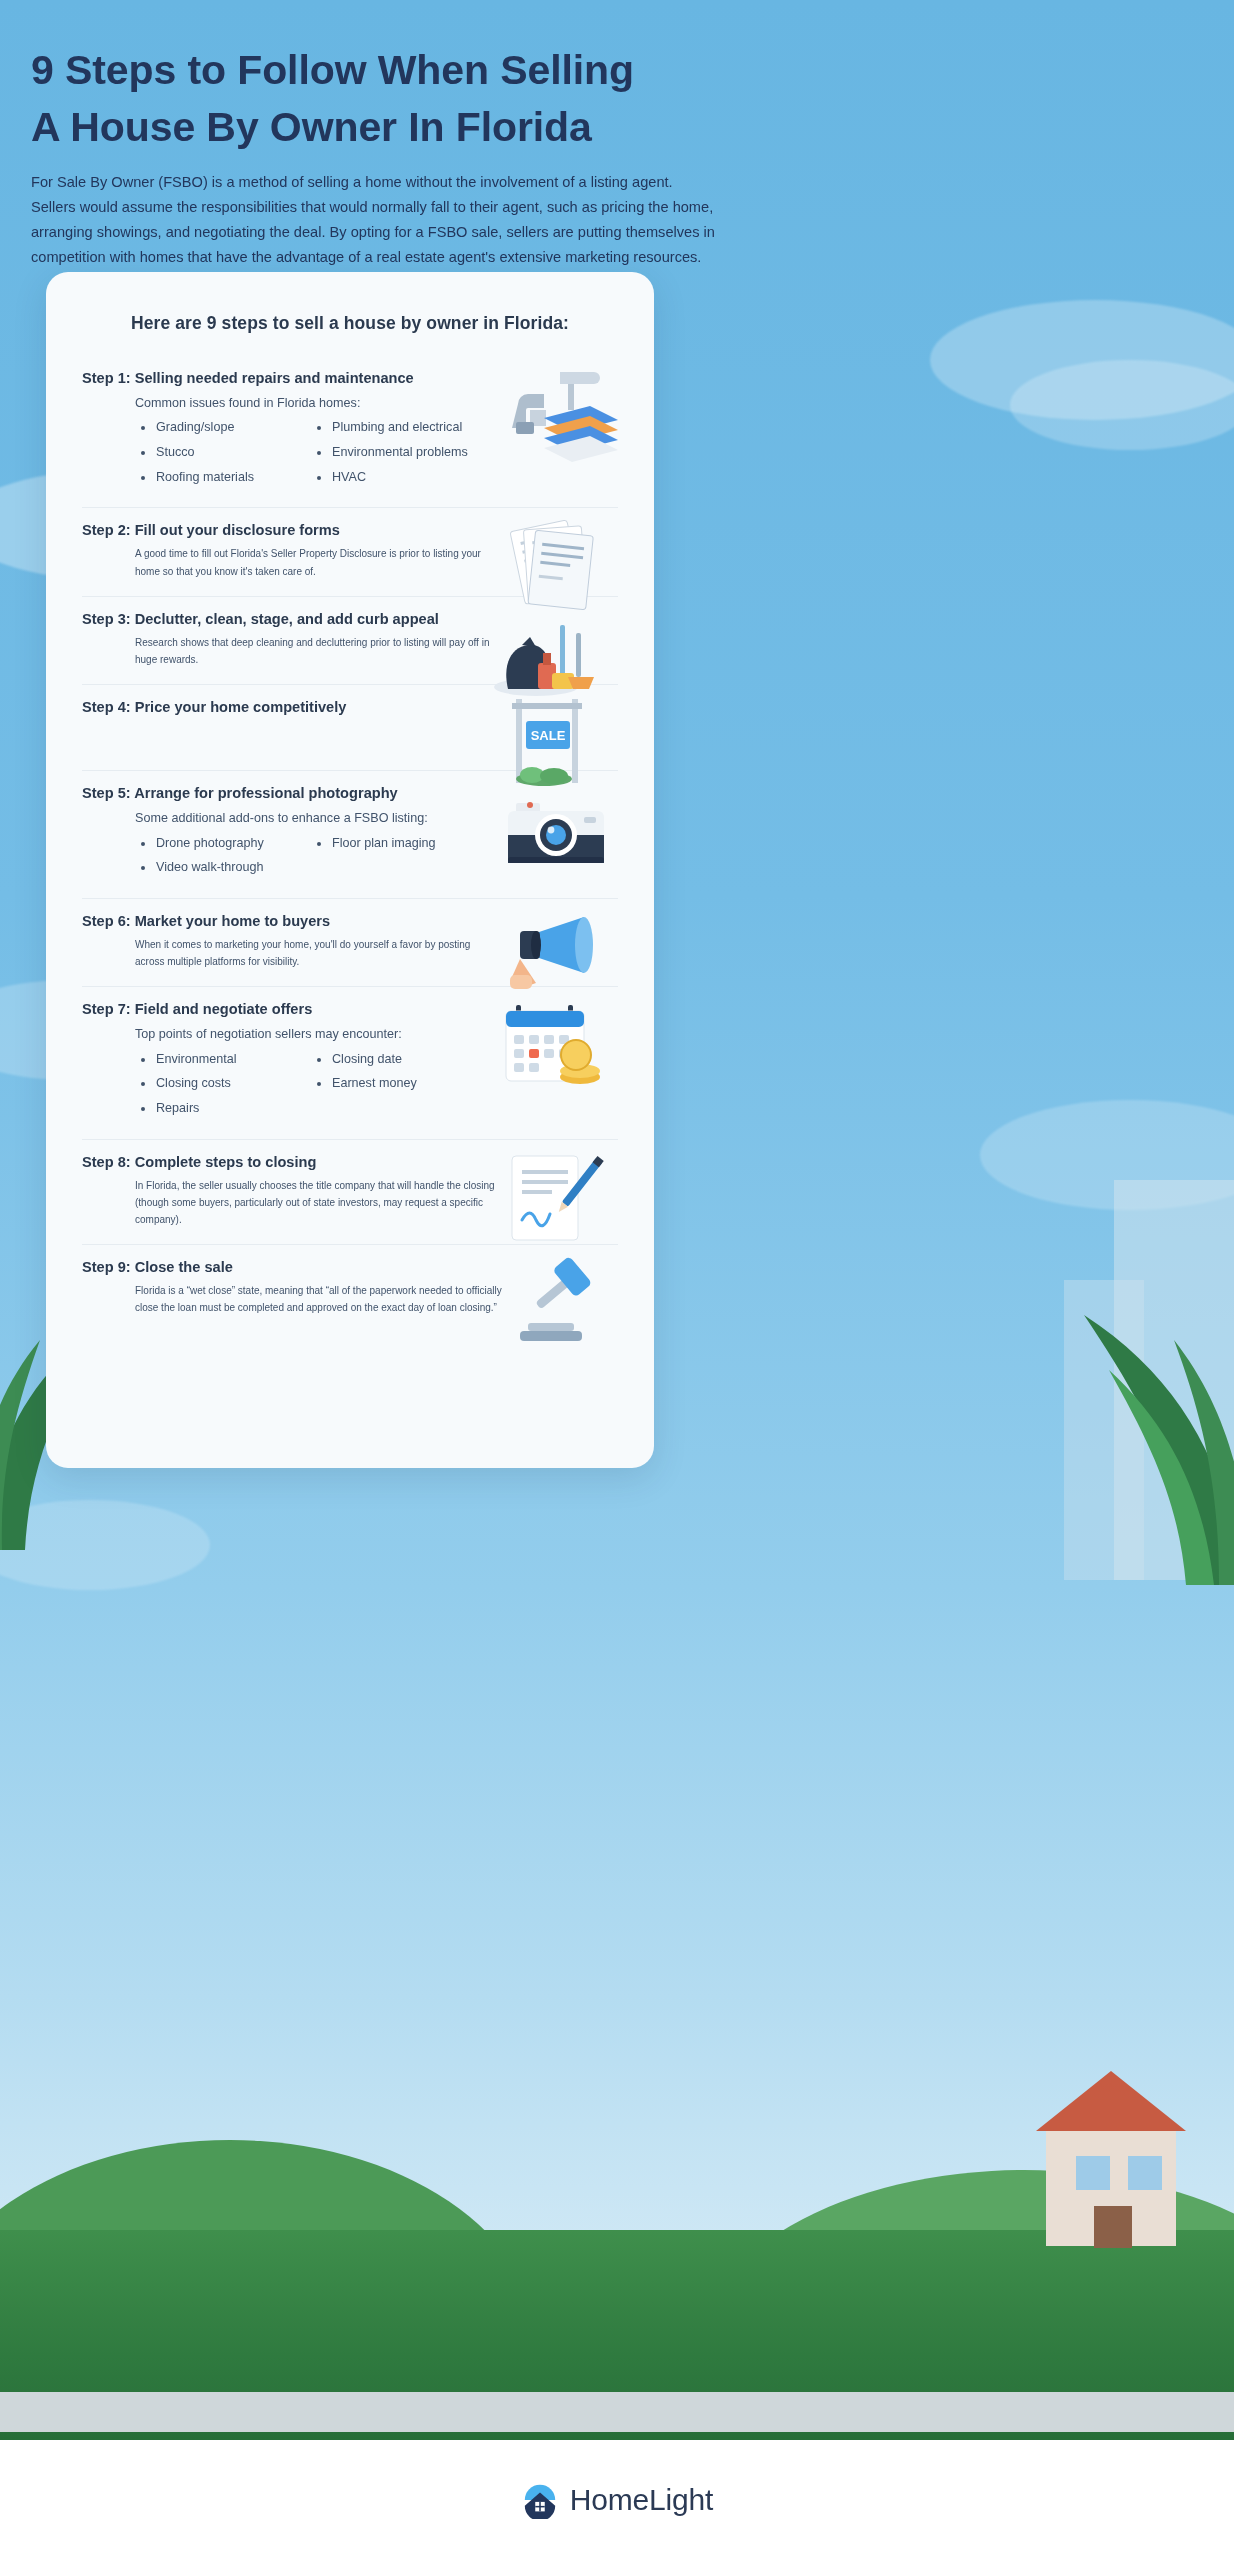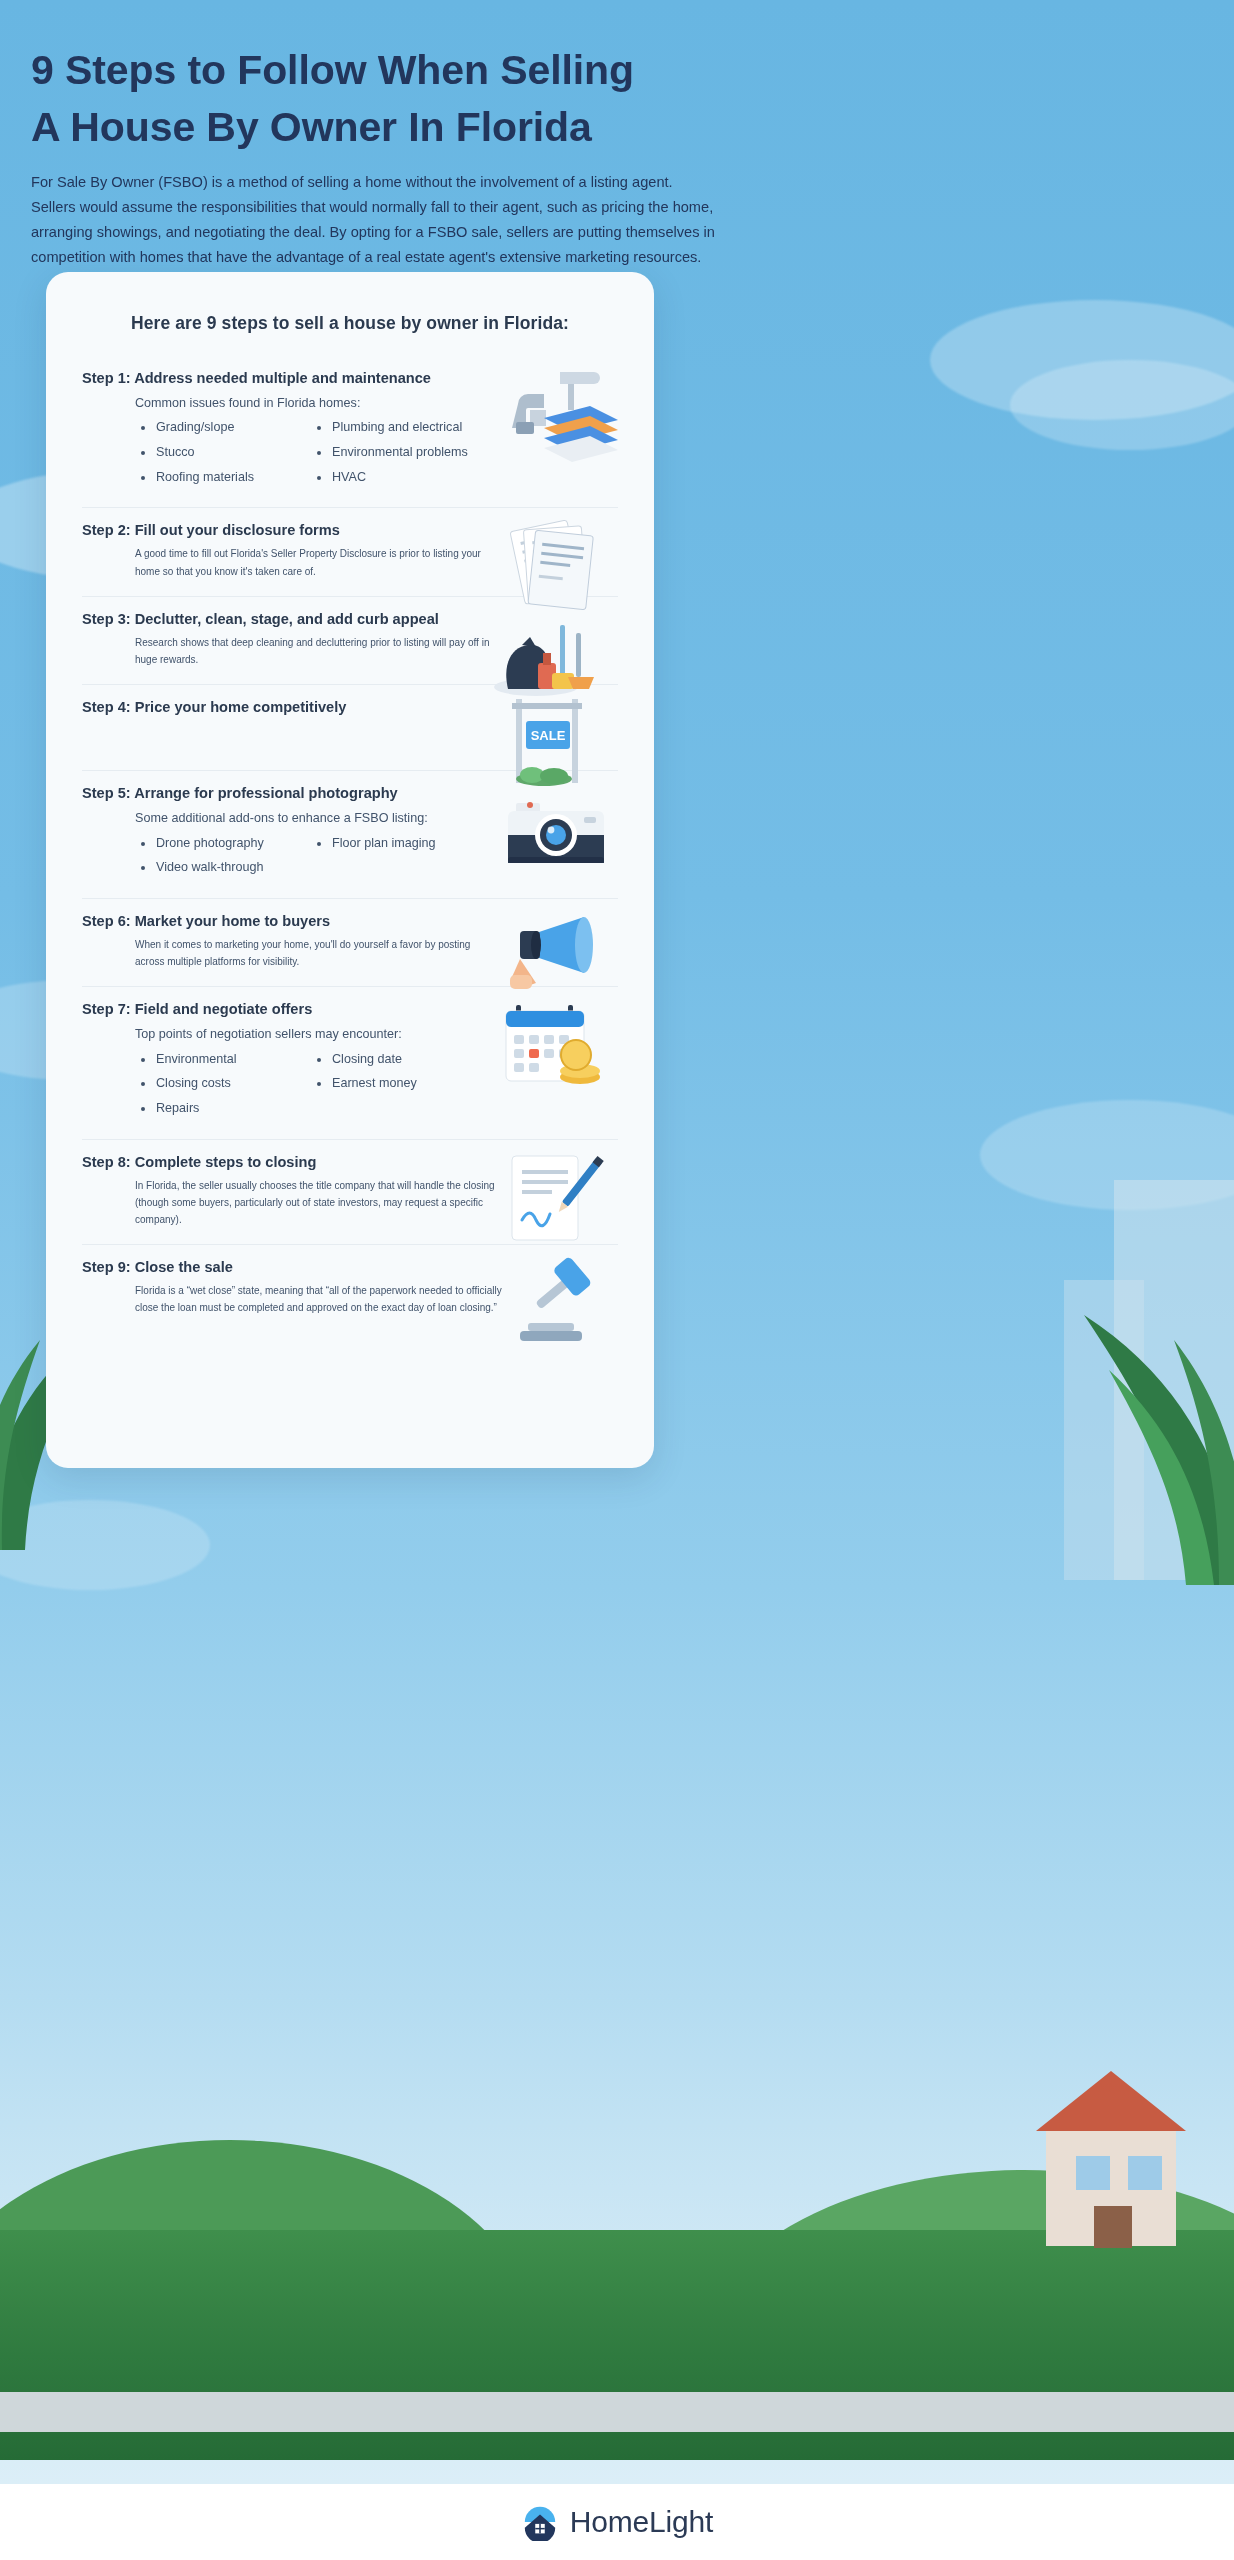--- a/index.html
+++ b/index.html
@@ -171,21 +171,21 @@
     width: 150px; height: 104px;
     z-index: 1;
     pointer-events: none;
   }
   .step-art svg { display:block; width:100%; height:100%; }
 
   
   .footer {
     position: absolute;
     left: 0; right: 0; bottom: 0;
-    height: 76px;
+    height: 120px;
     background: #ffffff;
     display: flex;
     align-items: center;
     justify-content: center;
     gap: 11px;
   }
   .logo-mark { width: 38px; height: 38px; }
   .logo-text {
     font-size: 30px;
     color: #2b3a55;
@@ -245,21 +245,21 @@
       <span>9 Steps to Follow When Selling</span><br>
       <span>A House By Owner In Florida</span>
     </h1>
     <p class="intro">For Sale By Owner (FSBO) is a method of selling a home without the involvement of a listing agent. Sellers would assume the responsibilities that would normally fall to their agent, such as pricing the home, arranging showings, and negotiating the deal. By opting for a FSBO sale, sellers are putting themselves in competition with homes that have the advantage of a real estate agent's extensive marketing resources.</p>
   </div>
 
   <div class="card">
     <div class="card-title">Here are 9 steps to sell a house by owner in Florida:</div>
 
     <div class="step">
-      <div class="step-heading">Step 1: Address needed multiple and maintenance</div>
+      <div class="step-heading">Step 1: Selling needed repairs and maintenance</div>
       <div class="step-body">
         <div class="step-lead">Common issues found in Florida homes:</div>
         <div class="bullet-cols">
           <div class="bullet-col">
             <div class="bullet">Grading/slope</div>
             <div class="bullet">Stucco</div>
             <div class="bullet">Roofing materials</div>
           </div>
           <div class="bullet-col">
             <div class="bullet">Plumbing and electrical</div>

